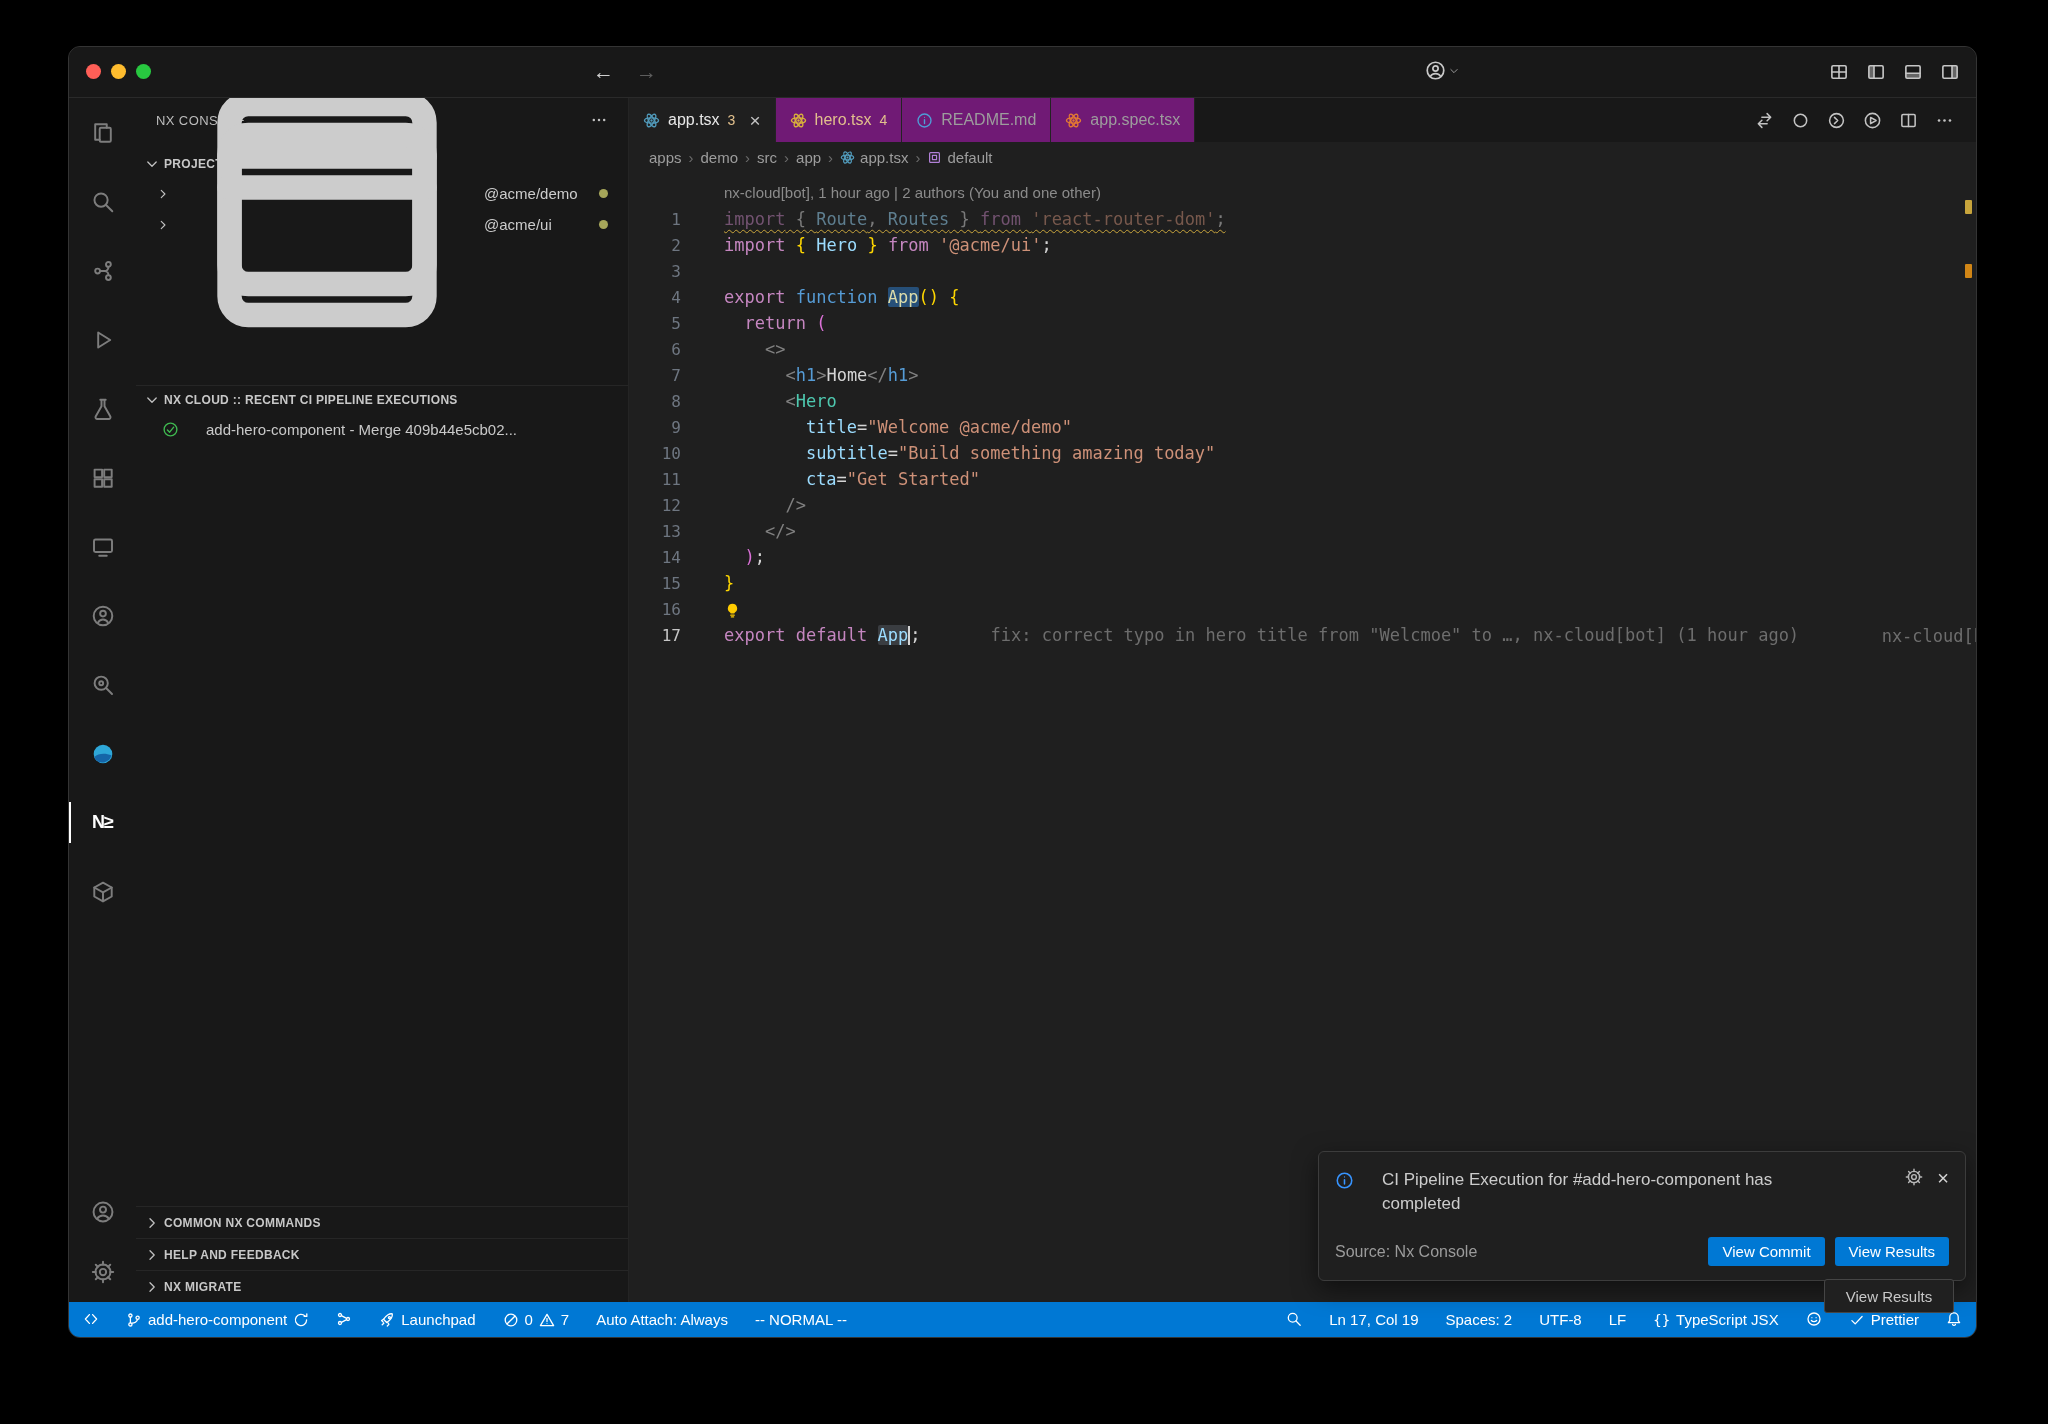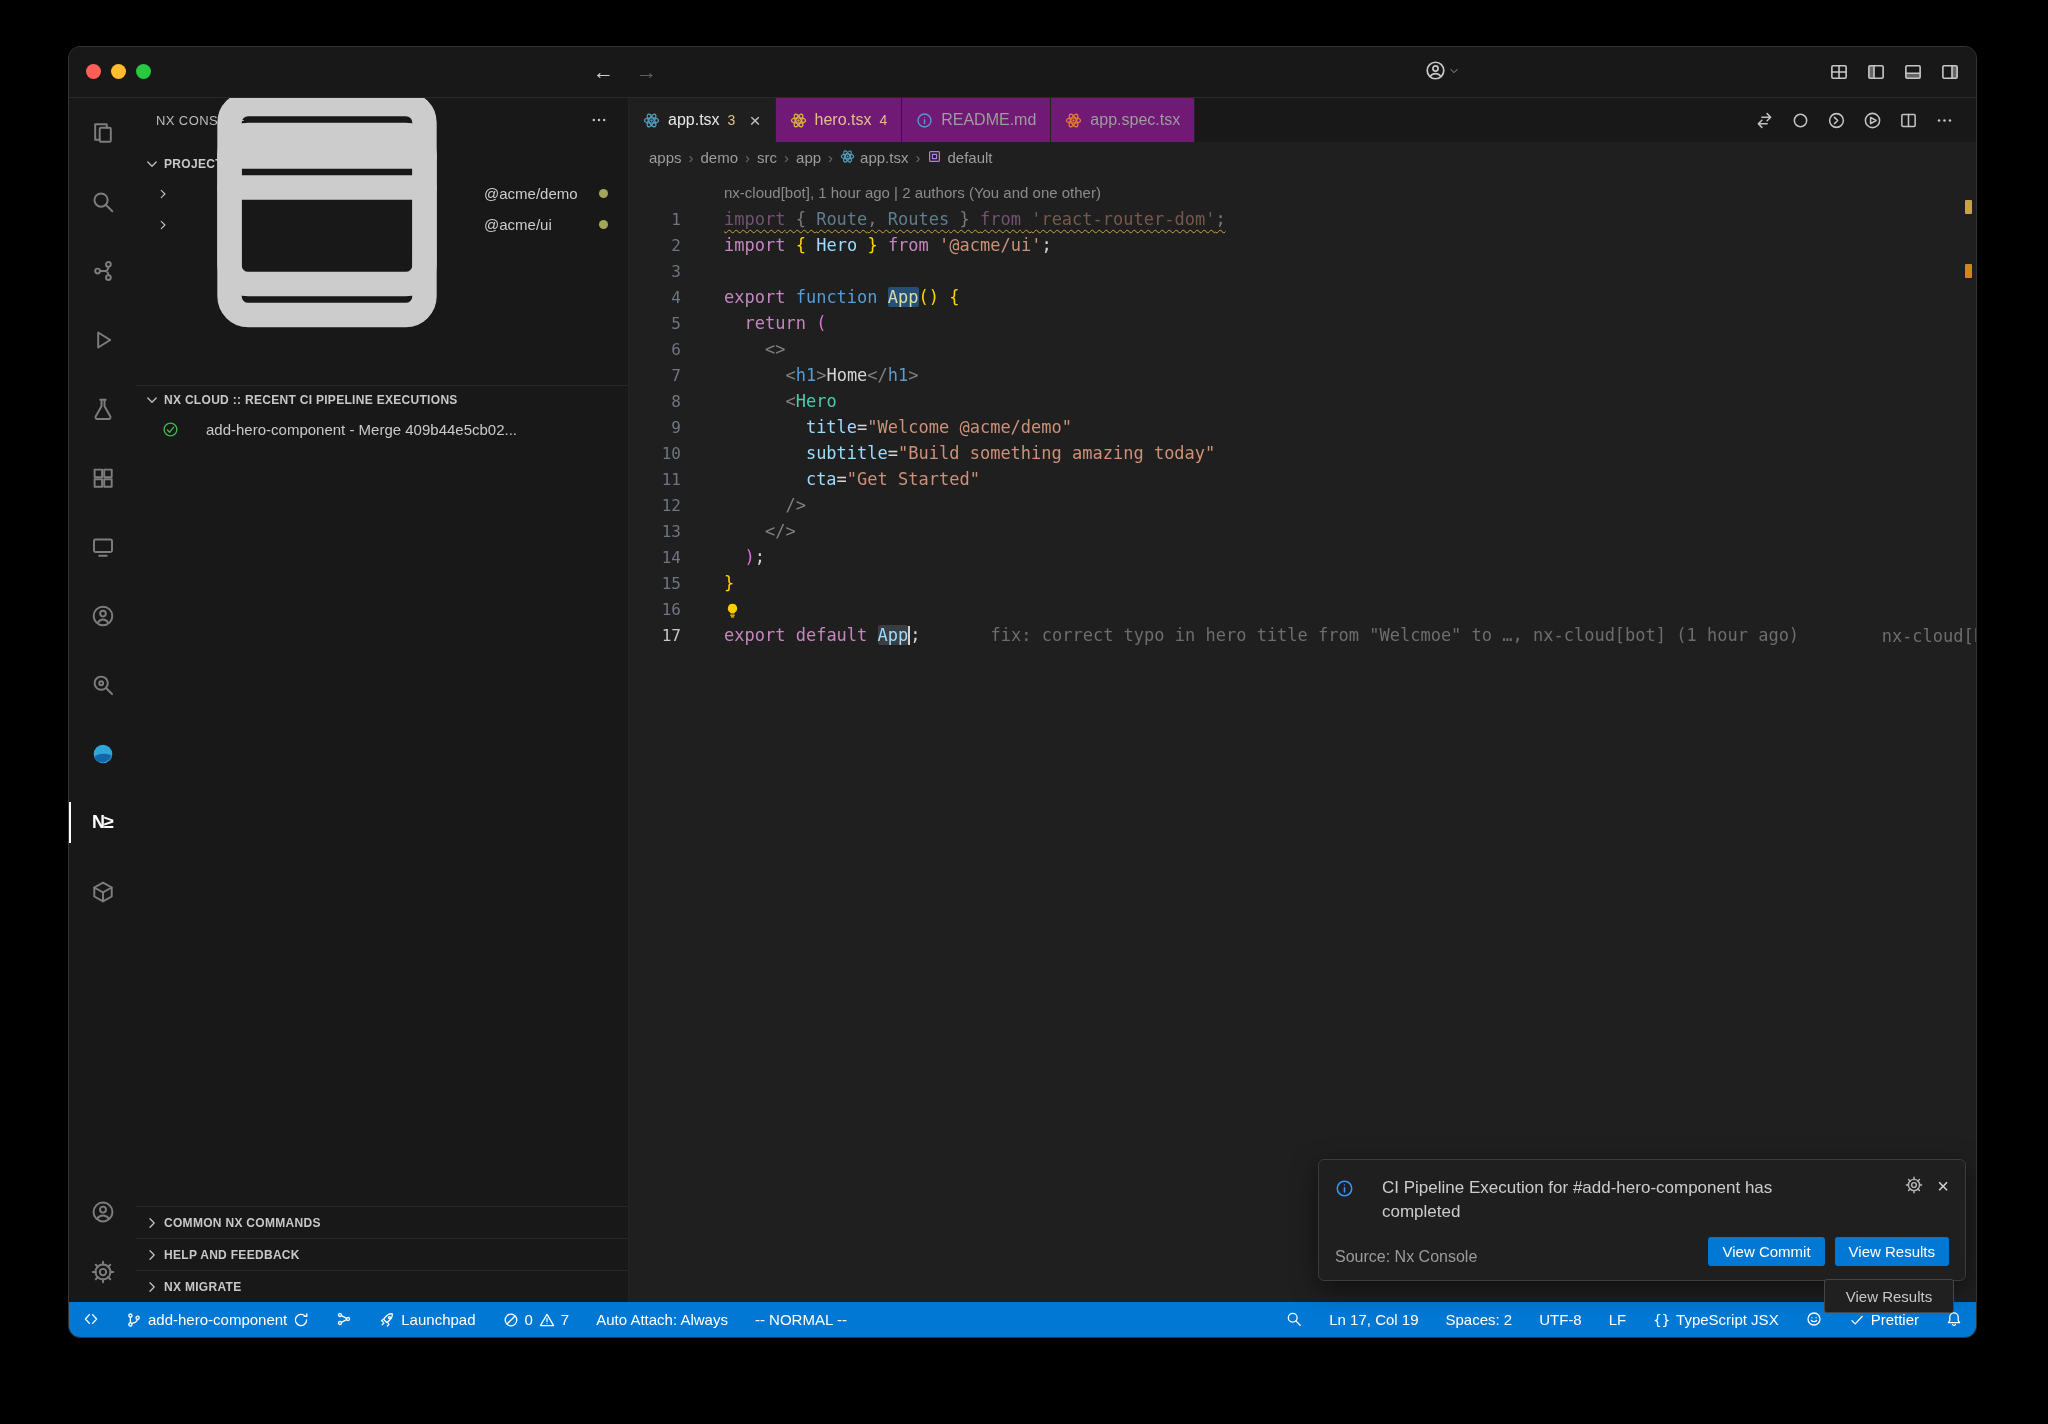--- a/index.html
+++ b/index.html
@@ -51,21 +51,21 @@
   .tabbar{height:44px;background:#181818;display:flex;align-items:stretch;flex:none}
   .tabs{display:flex}
   .tab{display:flex;align-items:center;gap:8px;padding:0 14px;font-size:16px;color:#9d9d9d;background:#701a75;border-right:1px solid #232323;cursor:pointer}
   .tab.active{background:#1f1f1f}
   .tab .icon{width:17px;height:17px;flex:none}
   .tab .badge{font-size:14px;color:#e2c08d}
   .tab .close{margin-left:6px;color:#c2c2c2;font-size:19px;line-height:1}
   .editor-actions{margin-left:auto;display:flex;align-items:center;gap:17px;padding-right:22px;color:#c2c2c2}
   .editor-actions .icon{width:19px;height:19px;cursor:pointer}
   .breadcrumbs{height:30px;display:flex;align-items:center;gap:7px;padding-left:20px;color:#9d9d9d;font-size:15px;flex:none}
-  .bc{display:flex;gap:5px;cursor:pointer}
+  .bc{display:flex;align-items:center;gap:5px;cursor:pointer}
   .bc .icon{width:15px;height:15px}
   .bc-sep{color:#6c6c6c}
   
   .code-area{flex:1;position:relative;font-family:"DejaVu Sans Mono",monospace;font-size:17px;padding-top:12px;overflow:hidden}
   .blame-top{height:22px;color:#8b8b8b;font-size:15px;padding-left:95px;font-family:"Liberation Sans",sans-serif}
   .code-line{height:26px;display:flex;align-items:center}
   .ln{width:52px;text-align:right;color:#6e7681;font-size:16px;flex:none}
   .ln.cur{color:#c6c6c6}
   .code-content{padding-left:43px;white-space:pre}
   .k{color:#c586c0}.b{color:#569cd6}.f{color:#dcdcaa}.v{color:#9cdcfe}.at{color:#9cdcfe}
@@ -87,21 +87,21 @@
   .sb-item .icon{width:16px;height:16px}
   .sb-braces{font-family:"DejaVu Sans Mono",monospace;font-size:14px}
   
   .toast{position:absolute;right:10px;bottom:56px;width:648px;background:#1f1f1f;border:1px solid #3c3c3c;border-radius:6px;box-shadow:0 8px 24px rgba(0,0,0,.5);padding:16px 16px 14px;z-index:5;box-sizing:border-box}
   .toast-row{display:flex;gap:28px}
   .info-i{width:19px;height:19px;color:#3794ff;flex:none;margin-top:3px}
   .toast-msg{color:#cccccc;font-size:17px;line-height:1.45;max-width:430px;flex:1}
   .toast-icons{display:flex;gap:14px;color:#b6b6b6;margin-left:auto;align-items:flex-start}
   .toast-icons .icon{width:18px;height:18px;cursor:pointer}
   .toast-icons .x{font-size:20px;line-height:1;cursor:pointer}
-  .toast-foot{display:flex;align-items:flex-end;margin-top:12px}
+  .toast-foot{display:flex;align-items:center;margin-top:20px}
   .toast-src{color:#9b9b9b;font-size:16px}
   .toast-btns{margin-left:auto;display:flex;gap:10px}
   .btn{background:#0078d4;color:#fff;border:none;font-size:15px;padding:6px 14px;border-radius:3px;font-family:inherit;cursor:pointer}
   .tooltip{position:absolute;left:1755px;top:1232px;width:130px;height:34px;background:#202020;border:1px solid #454545;color:#c8c8c8;font-size:15px;display:flex;align-items:center;justify-content:center;z-index:6;border-radius:3px;box-sizing:border-box}
   .icon{display:inline-flex}
   .icon svg{width:100%;height:100%;fill:none;stroke:currentColor;stroke-width:1.3;stroke-linecap:round;stroke-linejoin:round}
 </style>
 </head>
 <body>
 

